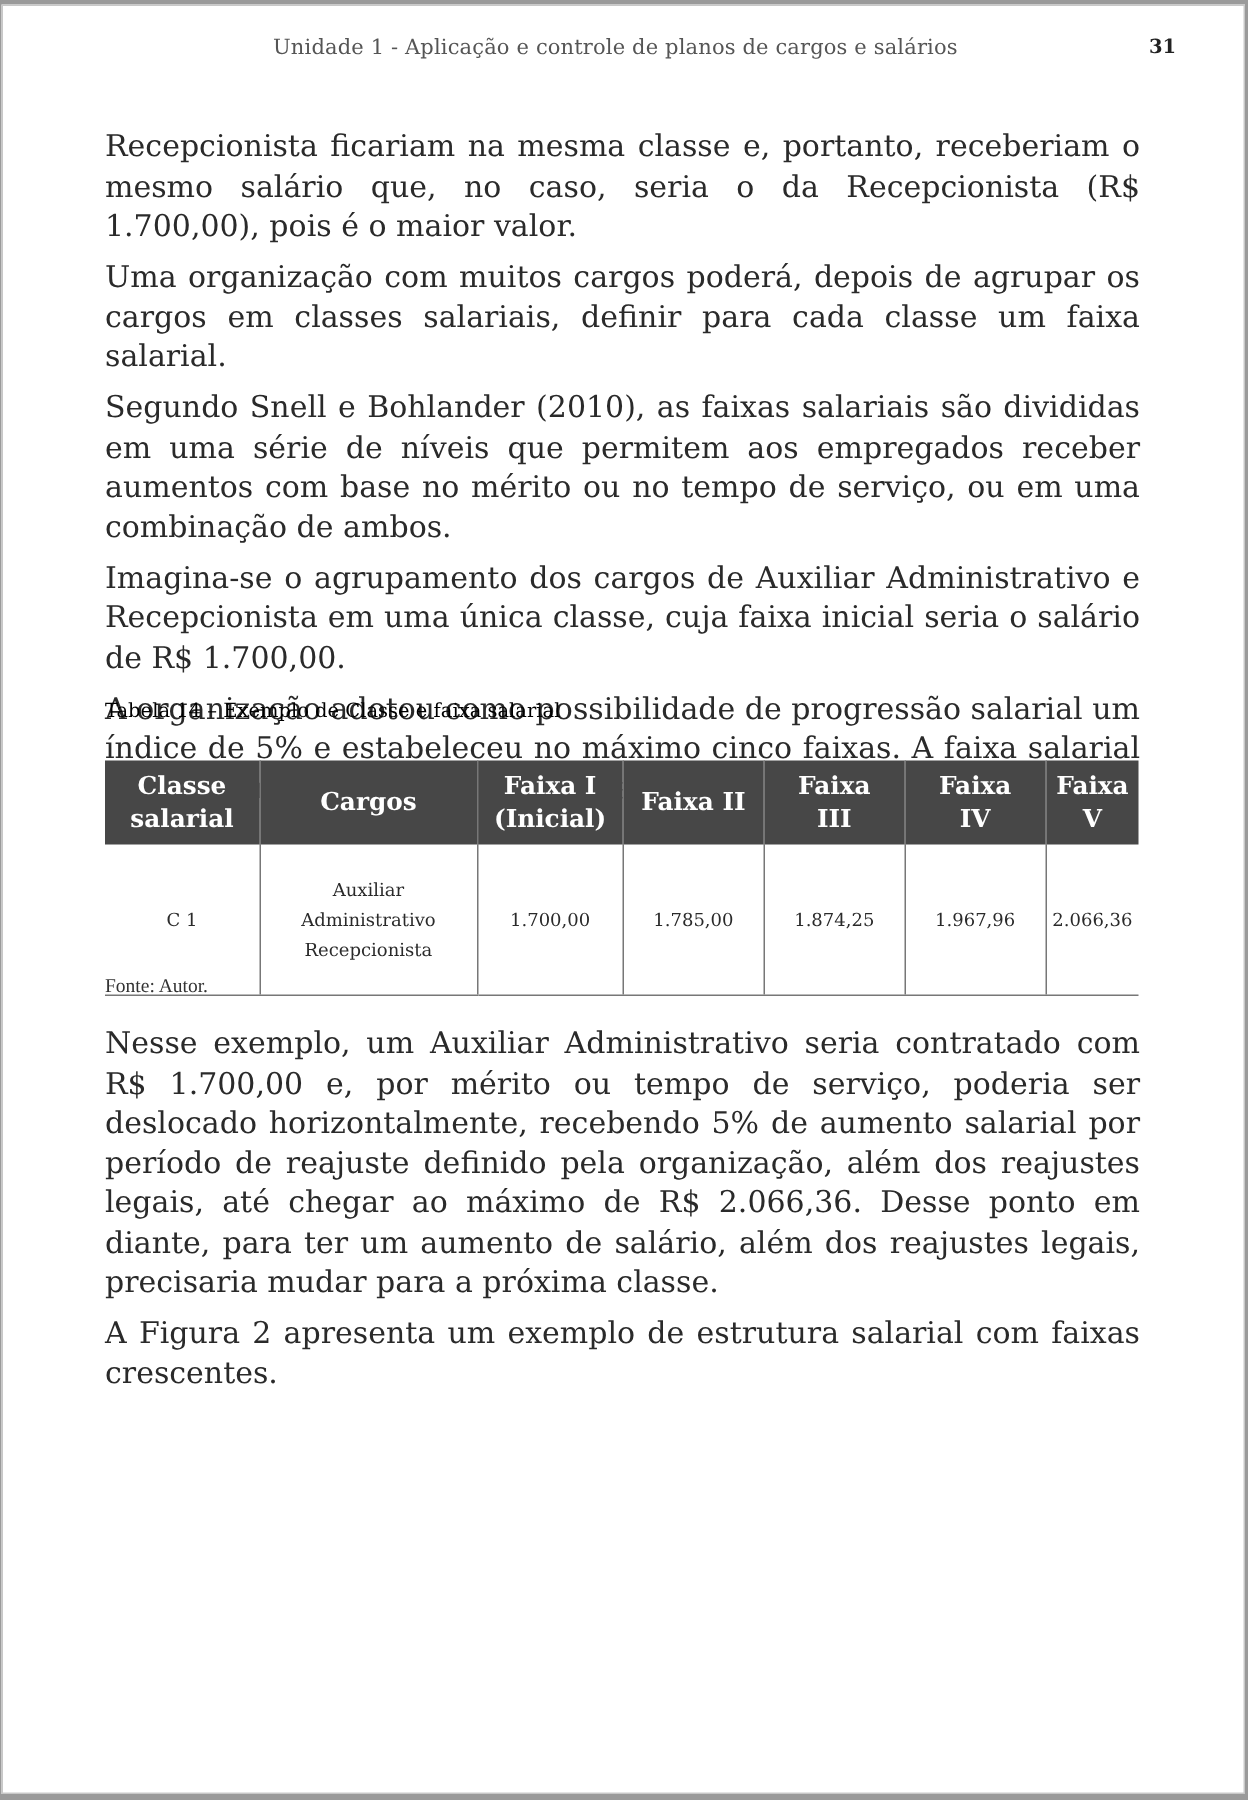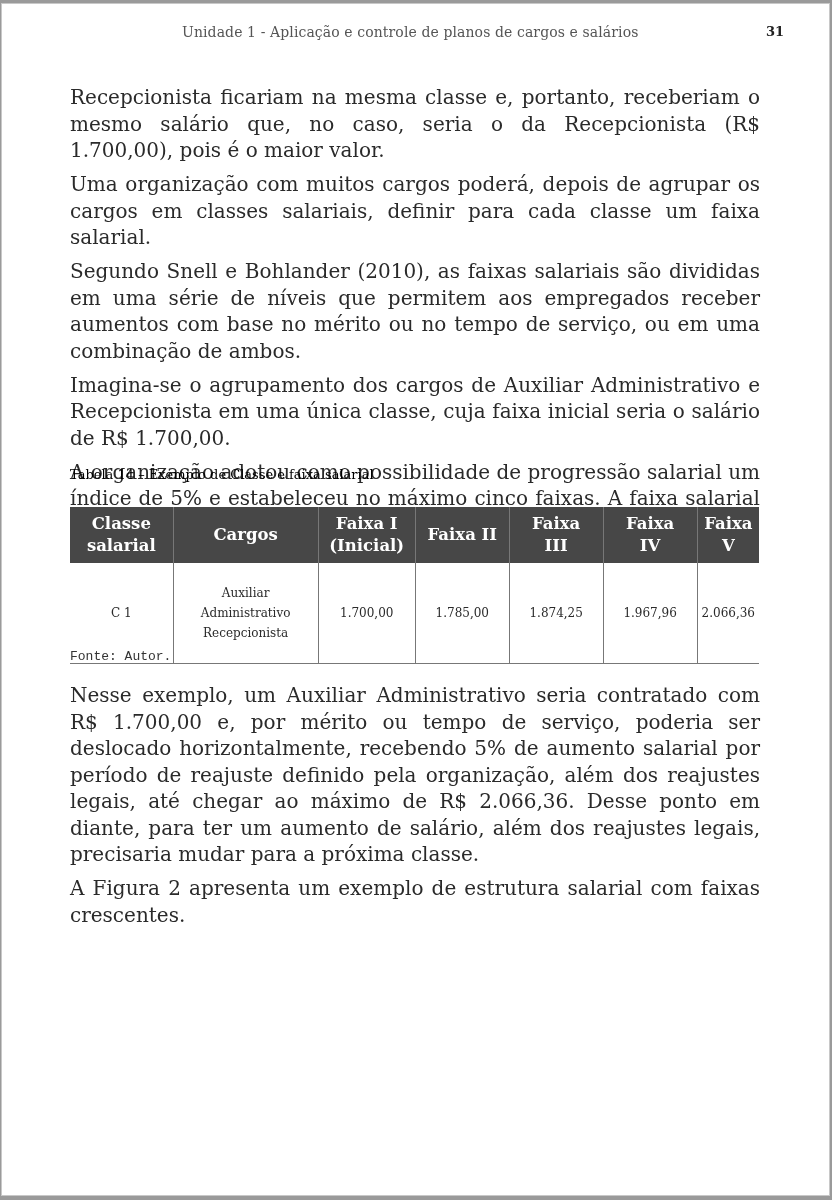--- a/index.html
+++ b/index.html
@@ -22,21 +22,21 @@
     font-family: "DejaVu Serif", serif; font-size: 20px; line-height: 26.5px;
     color: #2a2a2a; text-align: justify;
   }
   .body-text p { margin: 0 0 7.5px 0; }
   .caption {
     position: absolute; left: 70px; top: 467px;
     font-family: "DejaVu Serif", serif; font-size: 13px; color: #000000;
   }
   .source {
     position: absolute; left: 70px; top: 649px;
-    font-family: Liberation Mono, monospace; font-size: 13px; color: #333;
+    font-family: Liberation Serif, serif; font-size: 13px; color: #333;
   }
   table.salary {
     position: absolute; left: 70px; top: 507px; width: 689px;
     border-collapse: collapse; font-family: "DejaVu Serif", serif;
   }
   table.salary th {
     background: #474747; color: #fff; font-weight: bold; font-size: 16.5px;
     line-height: 22px; height: 56px; padding: 0 4px; text-align: center;
     border-left: 1px solid #777;
   }

